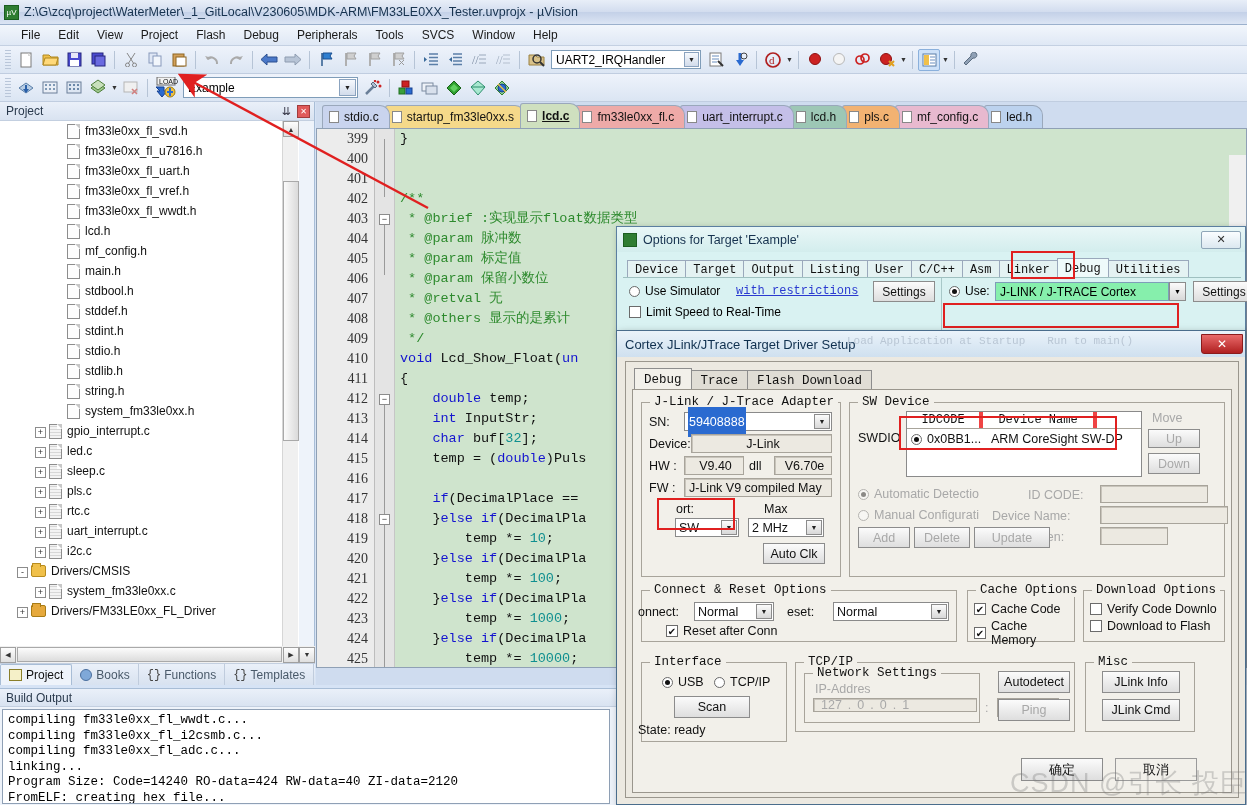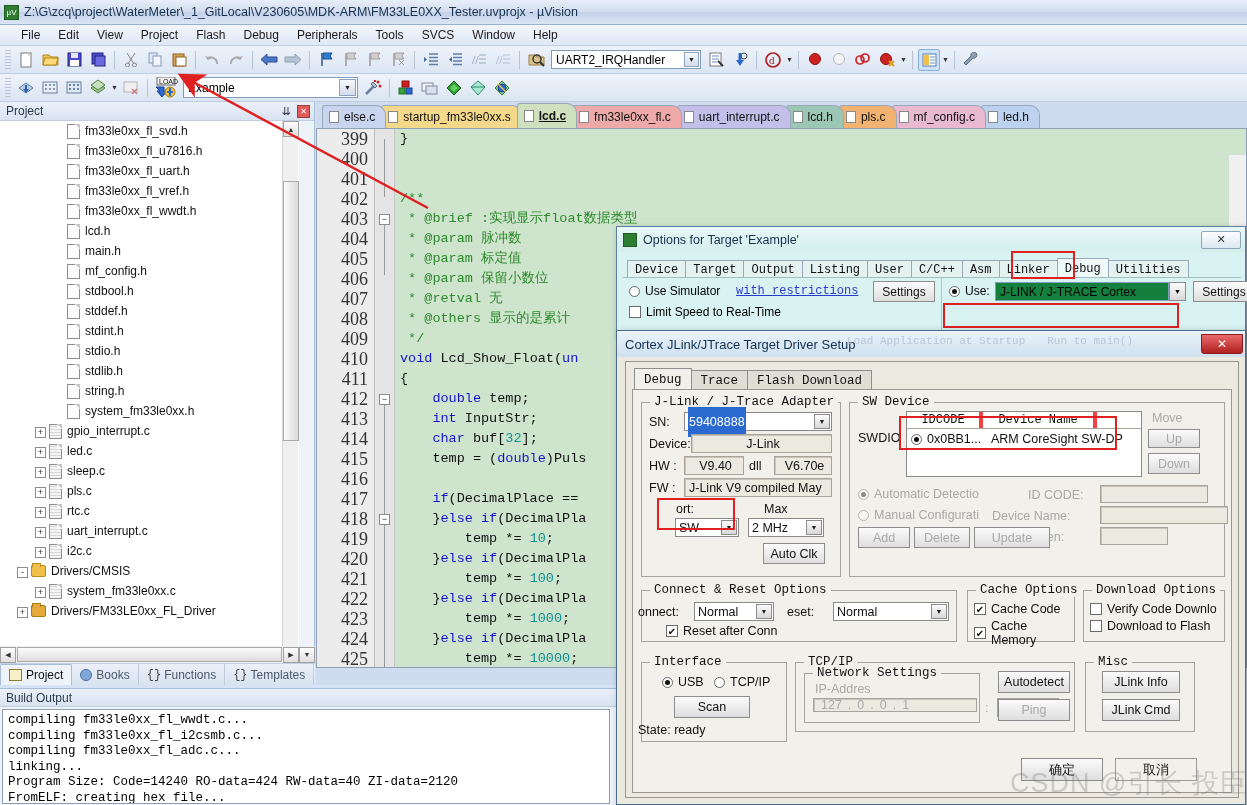--- a/index.html
+++ b/index.html
@@ -126,21 +126,21 @@
      margin-right:-5px; font-size:12px; color:#111; position:relative;
      border:1px solid #9aa8bb; border-bottom:none;
      border-radius:3px 10px 0 0; transform:skewX(0deg); }
   .etab .ei{ width:10px;height:12px;background:#fff;border:1px solid #888;margin-right:5px;}
   .etab.sel{ height:25px; z-index:5; font-weight:bold; }
   .etab.sel .lbl{ text-decoration:underline; }
   #edbody{ position:absolute; left:0; top:26px; width:931px; height:540px;
      background:#cfe4cd; border:1px solid #8fa0b5; overflow:hidden;}
   #gutter{ position:absolute; left:0; top:0; width:58px; height:540px;
      background:#ececec; border-right:1px solid #bdbdbd;}
-  .lnum{ height:20px; text-align:right; padding-right:6px; font-size:18px;
+  .lnum{ height:20px; text-align:right; padding-right:6px; font-size:14px;
      font-family:"Liberation Serif", serif; color:#333; line-height:20px; }
   #foldcol{ position:absolute; left:58px; top:0; width:20px; height:540px; background:#e4e4e4;
      border-right:1px solid #c6c6c6;}
   .foldmark{ position:absolute; left:4px; width:11px;height:11px;border:1px solid #8c8c8c;
      background:#fff; font-size:9px;line-height:9px;text-align:center;color:#333;
      display:flex;align-items:center;justify-content:center;}
   .foldline{ position:absolute; left:9px; width:1px; background:#9a9a9a; }
   #codearea{ position:absolute; left:79px; top:0; width:852px; height:540px;
      background:#cfe4cd; font-family:"Liberation Mono","DejaVu Sans Mono",monospace;
      font-size:13.5px; }
@@ -633,29 +633,29 @@
         <span style="display:inline-block;width:17px;"></span>
         <span class="fileicon"></span>
         <span class="tlabel">lcd.h</span>
       </div>
       <div class="trow">
         <span style="display:inline-block;width:14px;text-align:center;"><span class="guide"></span></span>
         <span style="display:inline-block;width:18px;text-align:center;"><span class="guide"></span></span>
         <span style="display:inline-block;width:18px;text-align:center;"><span class="guide"></span></span>
         <span style="display:inline-block;width:17px;"></span>
         <span class="fileicon"></span>
+        <span class="tlabel">mf_config.h</span>
+      </div>
+      <div class="trow">
+        <span style="display:inline-block;width:14px;text-align:center;"><span class="guide"></span></span>
+        <span style="display:inline-block;width:18px;text-align:center;"><span class="guide"></span></span>
+        <span style="display:inline-block;width:18px;text-align:center;"><span class="guide"></span></span>
+        <span style="display:inline-block;width:17px;"></span>
+        <span class="fileicon"></span>
         <span class="tlabel">main.h</span>
-      </div>
-      <div class="trow">
-        <span style="display:inline-block;width:14px;text-align:center;"><span class="guide"></span></span>
-        <span style="display:inline-block;width:18px;text-align:center;"><span class="guide"></span></span>
-        <span style="display:inline-block;width:18px;text-align:center;"><span class="guide"></span></span>
-        <span style="display:inline-block;width:17px;"></span>
-        <span class="fileicon"></span>
-        <span class="tlabel">mf_config.h</span>
       </div>
       <div class="trow">
         <span style="display:inline-block;width:14px;text-align:center;"><span class="guide"></span></span>
         <span style="display:inline-block;width:18px;text-align:center;"><span class="guide"></span></span>
         <span style="display:inline-block;width:18px;text-align:center;"><span class="guide"></span></span>
         <span style="display:inline-block;width:17px;"></span>
         <span class="fileicon"></span>
         <span class="tlabel">stdbool.h</span>
       </div>
       <div class="trow">
@@ -805,21 +805,21 @@
         <span style="margin-right:3px;color:#444;font-family:'Liberation Mono',monospace;">{}</span>
         <span>Templates</span>
       </div>
     </div>
 </div>
 
 <div id="editorpane">
   <div id="edtabs">
       <div class="etab" style="background: rgb(201, 212, 238); z-index: 20;">
         <span class="ei"></span>
-        <span class="lbl">else.c</span>
+        <span class="lbl">stdio.c</span>
       </div>
       <div class="etab" style="background: rgb(245, 217, 138); z-index: 19;">
         <span class="ei"></span>
         <span class="lbl">startup_fm33le0xx.s</span>
       </div>
       <div class="etab sel" style="background: rgb(207, 224, 191); z-index: 20;">
         <span class="ei"></span>
         <span class="lbl">lcd.c</span>
       </div>
       <div class="etab" style="background: rgb(238, 170, 168); z-index: 17;">
@@ -965,21 +965,21 @@
       <span class="chk"></span>
       <span style="font-size:12px;">Limit Speed to Real-Time</span>
     </div>
 
     <div style="position:absolute;left:318px;top:0;width:1px;height:56px;background:#a8c8c8;"></div>
 
     <div style="position:absolute;left:326px;top:6px;display:flex;align-items:center;">
       <span class="radio on"></span>
       <span style="font-size:12px;">Use:</span>
     </div>
-    <div style="position:absolute;left:372px;top:4px;width:174px;height:19px;background:#15803d;
+    <div style="position:absolute;left:372px;top:4px;width:174px;height:19px;background:#86efac;
          border:1px solid #7f9db9;display:flex;align-items:center;padding-left:4px;font-size:12px;">
       <span>J-LINK / J-TRACE Cortex</span>
     </div>
     <div style="position:absolute;left:546px;top:4px;width:17px;height:19px;
          background:linear-gradient(to bottom,#fbfbfb,#d8d8d8);border:1px solid #8c8c8c;
          display:flex;align-items:center;justify-content:center;font-size:7px;">▼</div>
     <div class="btn" style="position:absolute;left:570px;top:3px;width:62px;height:21px;">Settings</div>
   </div>
 
   <div class="redbox" style="left:394px;top:24px;width:64px;height:28px;"></div>

